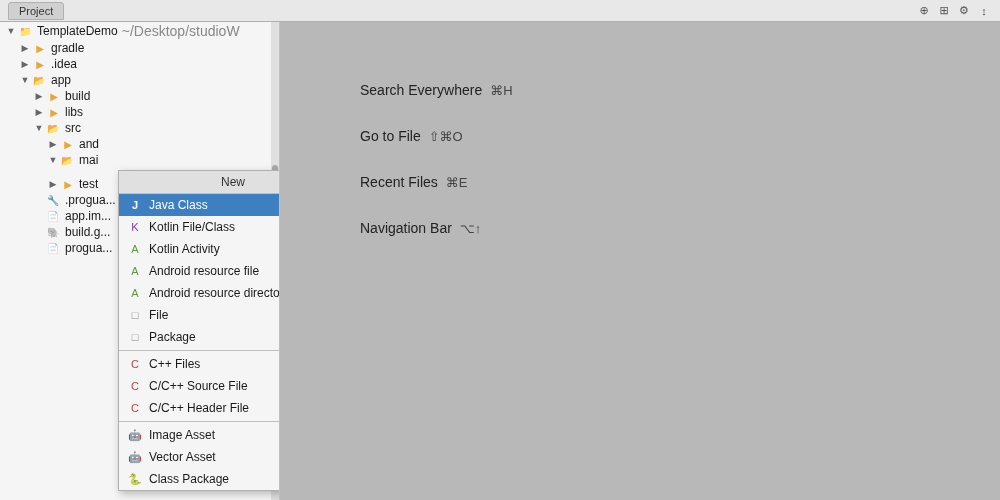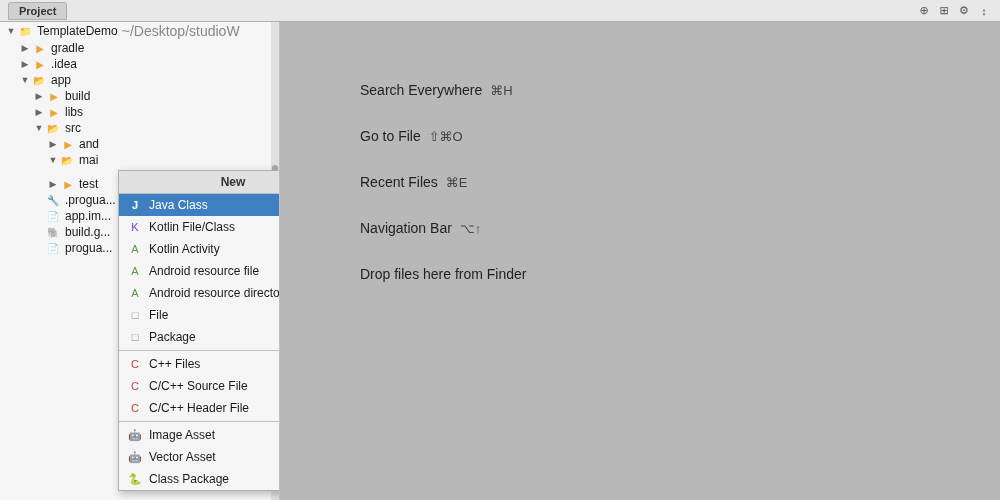--- a/index.html
+++ b/index.html
@@ -23,21 +23,21 @@
       align-items: center;
       padding: 0 8px;
       gap: 6px;
     }
     .title-bar-tab {
       background: #d0d0d0;
       border: 1px solid #b0b0b0;
       border-radius: 3px 3px 0 0;
       padding: 2px 10px;
       font-size: 11px;
-      font-weight: bold;
+      font-weight: normal;
       color: #333;
     }
     .title-bar-icons {
       margin-left: auto;
       display: flex;
       gap: 4px;
     }
     .title-bar-icon {
       width: 16px;
       height: 16px;
@@ -105,21 +105,21 @@
       background: #f5f5f5;
       border: 1px solid #b0b0b0;
       box-shadow: 2px 3px 8px rgba(0,0,0,0.25);
       z-index: 100;
     }
     .context-menu-header {
       background: #e0e0e0;
       text-align: center;
       padding: 4px 8px;
       font-size: 12px;
-      font-weight: bold;
+      font-weight: normal;
       color: #333;
       border-bottom: 1px solid #c0c0c0;
     }
     .menu-item {
       display: flex;
       align-items: center;
       padding: 3px 8px;
       cursor: pointer;
       font-size: 12px;
       color: #1a1a1a;
@@ -404,18 +404,15 @@
       <span class="shortcut-key">⇧⌘O</span>
     </div>
     <div class="shortcut-row">
       <span>Recent Files</span>
       <span class="shortcut-key">⌘E</span>
     </div>
     <div class="shortcut-row">
       <span>Navigation Bar</span>
       <span class="shortcut-key">⌥↑</span>
     </div>
-    <div class="shortcut-row">
-      <span>Drop files here from Finder</span>
-    </div>
   </div>
 
 </div>
 
 </body></html>

